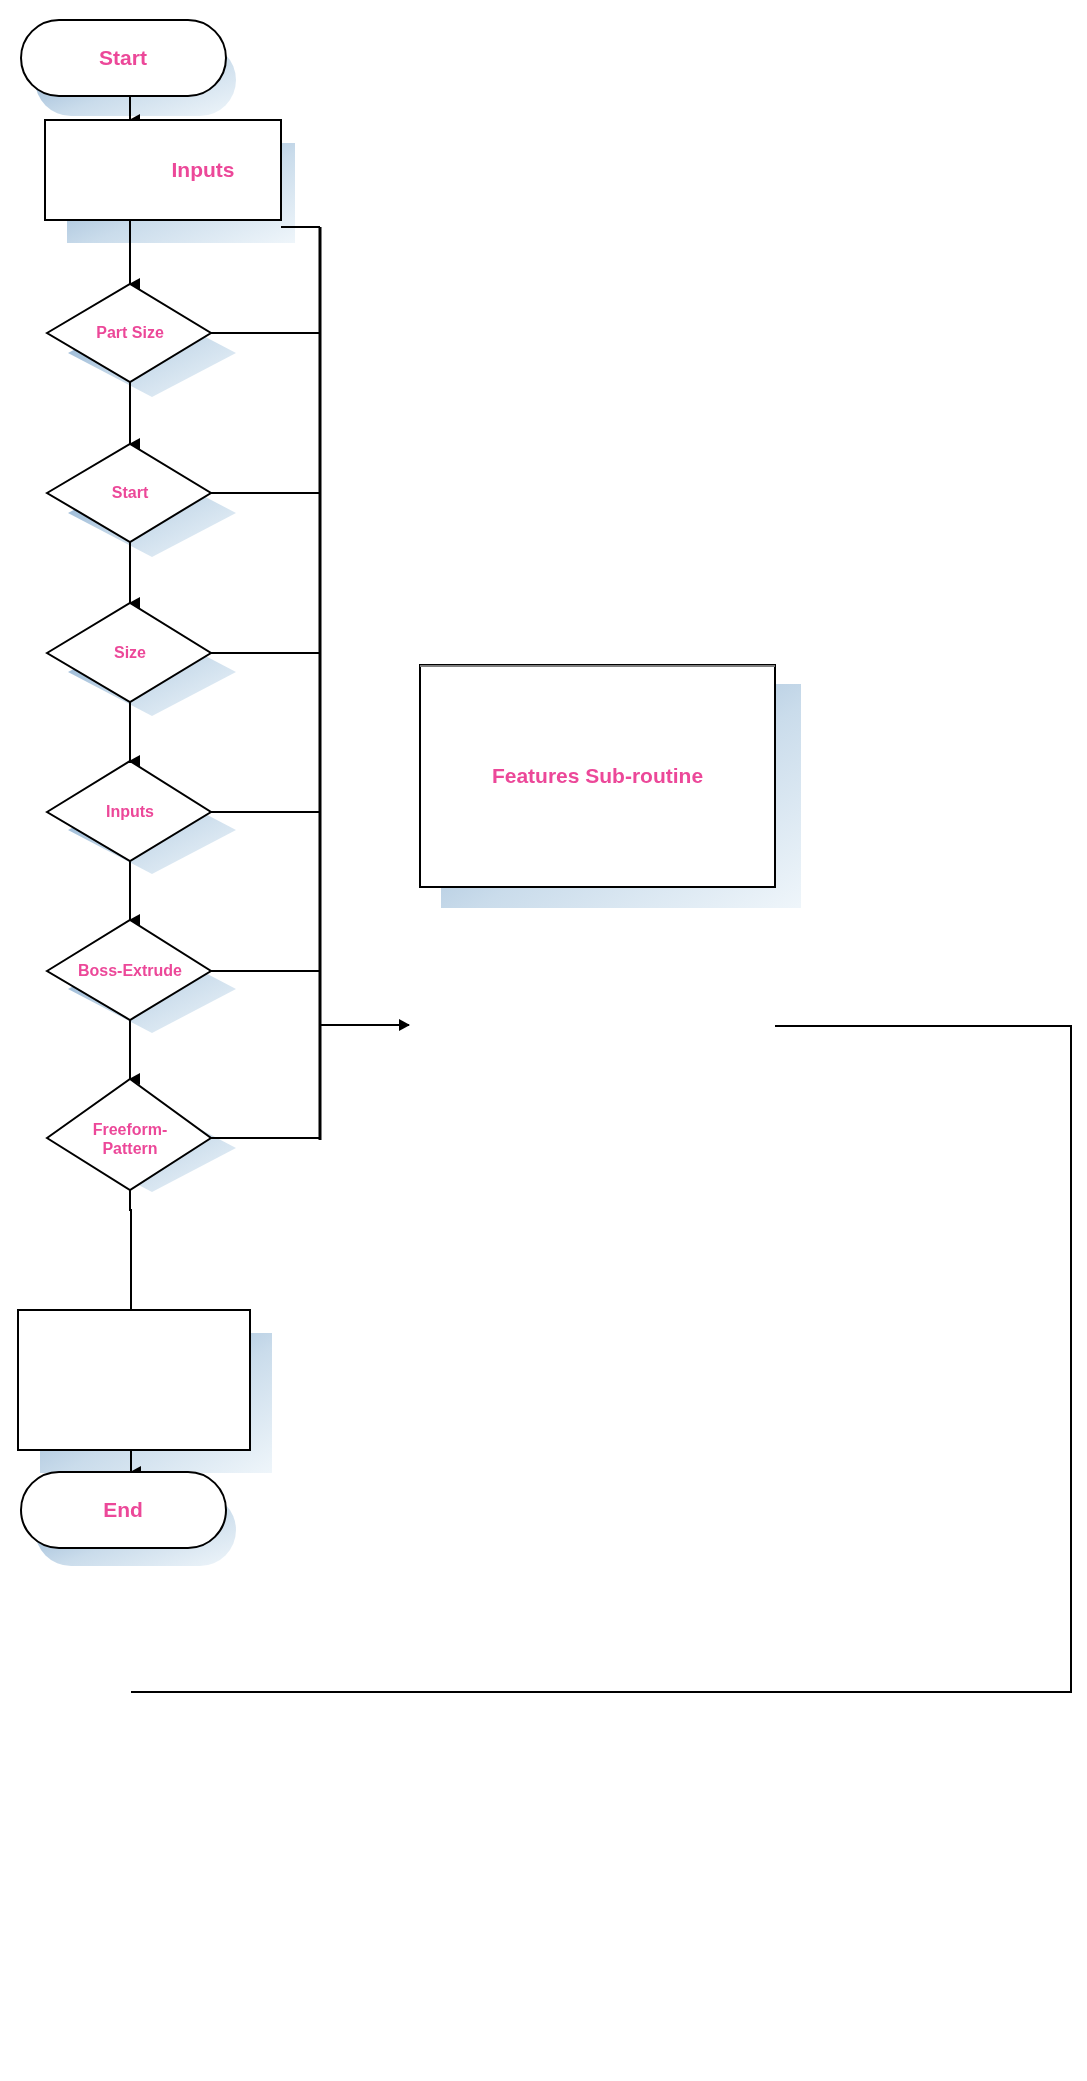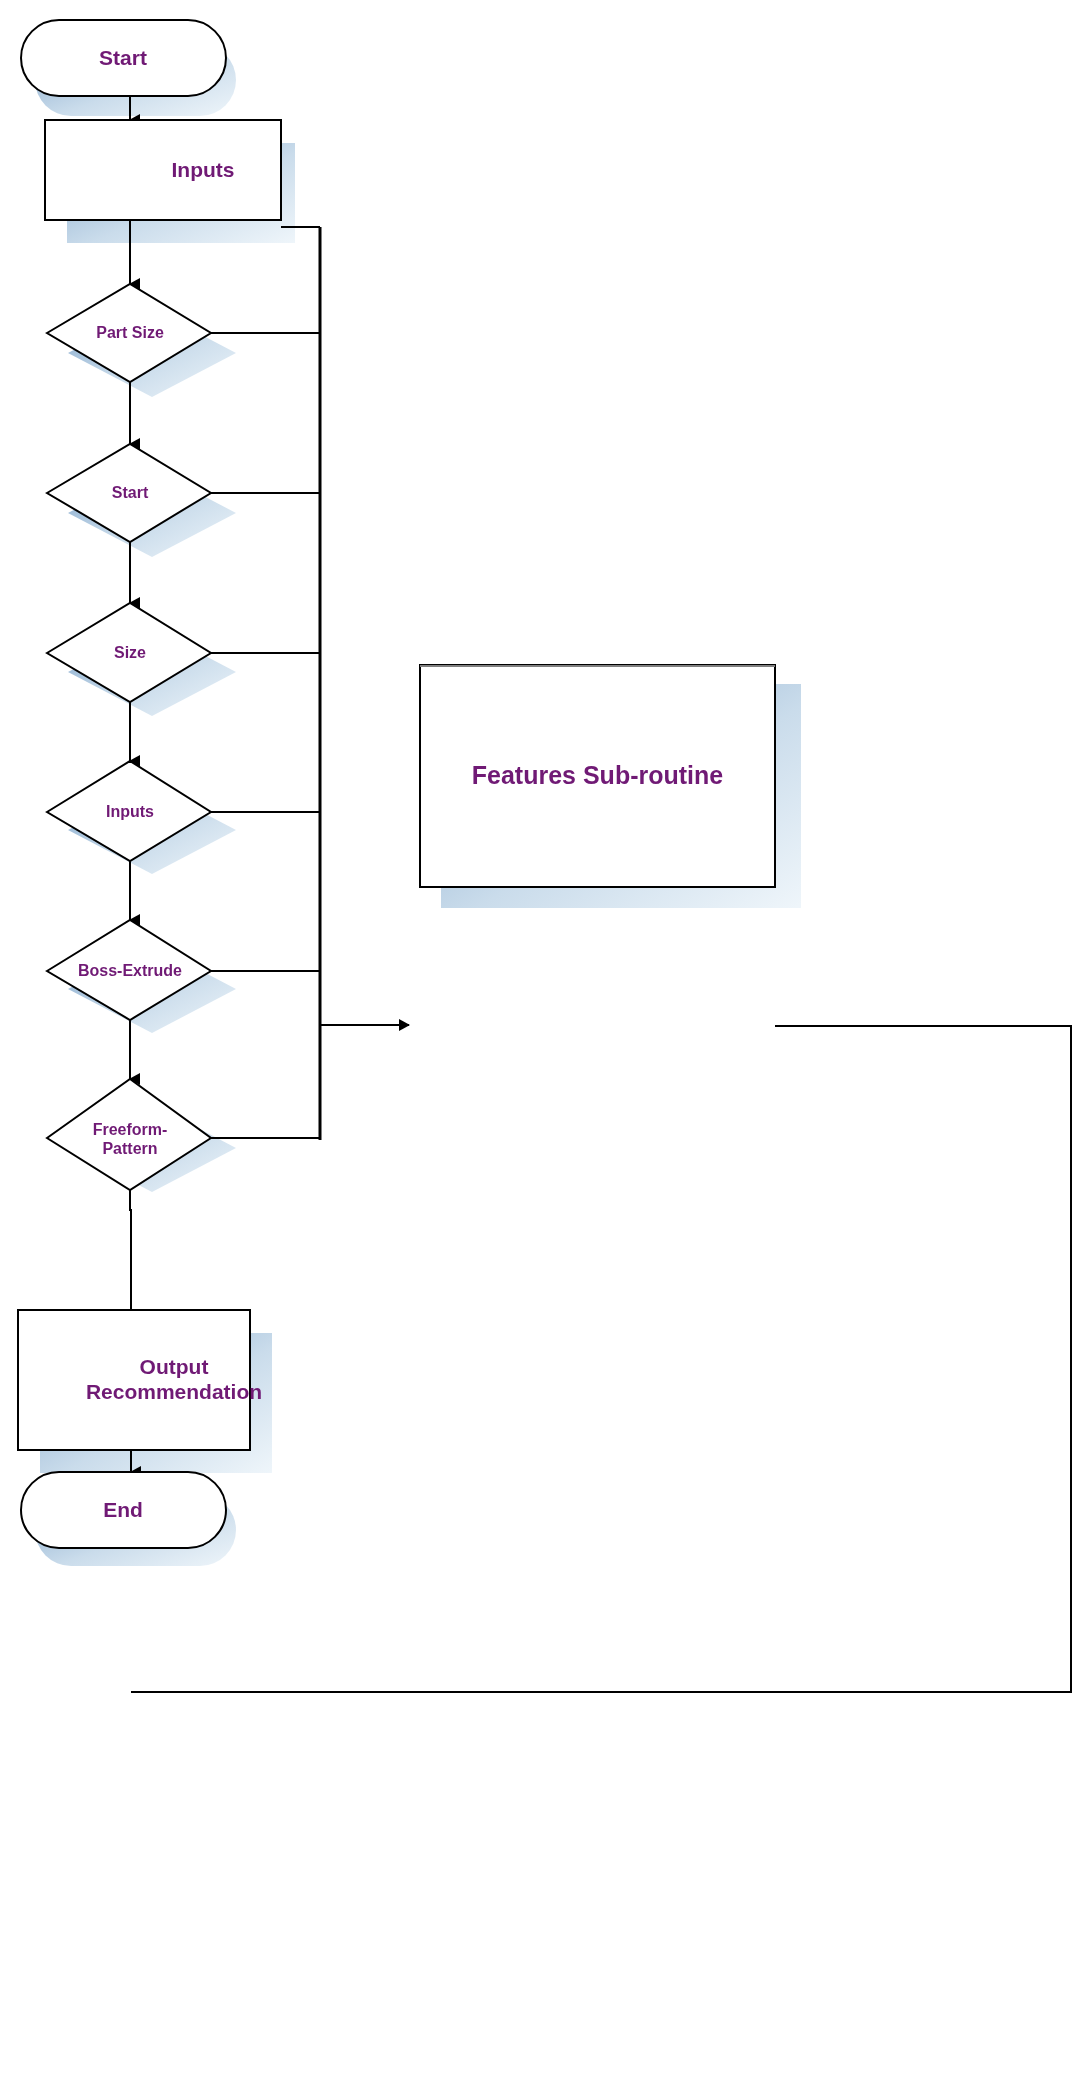--- a/index.html
+++ b/index.html
@@ -6,29 +6,29 @@
   body{font-family:"Liberation Sans", sans-serif;}
   #canvas{position:relative;width:1087px;height:2081px;background:#ffffff;overflow:hidden;}
   svg{position:absolute;left:0;top:0;width:1087px;height:2081px;}
   .node-label{
     position:absolute;
     display:flex;
     align-items:center;
     justify-content:center;
     text-align:center;
     font-weight:bold;
-    color:#701a75;
+    color:#ec4899;
     line-height:1.18;
     pointer-events:none;
     white-space:pre-line;
   }
   .lbl-terminator{font-size:21px;}
   .lbl-process{font-size:21px;margin-left:40px;}
   .lbl-decision{font-size:16px;}
-  .lbl-subroutine{font-size:25px;}
+  .lbl-subroutine{font-size:21px;}
 </style>
 </head>
 <body>
 
 <div id="canvas">
 
   <svg viewBox="0 0 1087 2081" xmlns="http://www.w3.org/2000/svg">
     <defs>
       <linearGradient id="shadGradV" x1="0" y1="0" x2="0" y2="1">
         <stop offset="0" stop-color="#7ba2c8"></stop>
@@ -178,18 +178,16 @@
 
   <div class="node-label lbl-decision" style="left:40px;top:789px;width:180px;height:46px;">Inputs</div>
 
   <div class="node-label lbl-decision" style="left:38px;top:1100px;width:184px;height:80px;">Freeform-
 Pattern</div>
 
   <div class="node-label lbl-decision" style="left:30px;top:948px;width:200px;height:46px;">Boss-Extrude</div>
 
   <div class="node-label lbl-subroutine" style="left:420px;top:665px;width:355px;height:222px;">Features Sub-routine</div>
 
-  <div class="node-label lbl-process" style="left:18px;top:1310px;width:232px;height:140px;">Output
-Recommendation</div>
 
   <div class="node-label lbl-terminator" style="left:40px;top:1472px;width:166px;height:76px;">End</div>
 
 </div>
 
 </body></html>

